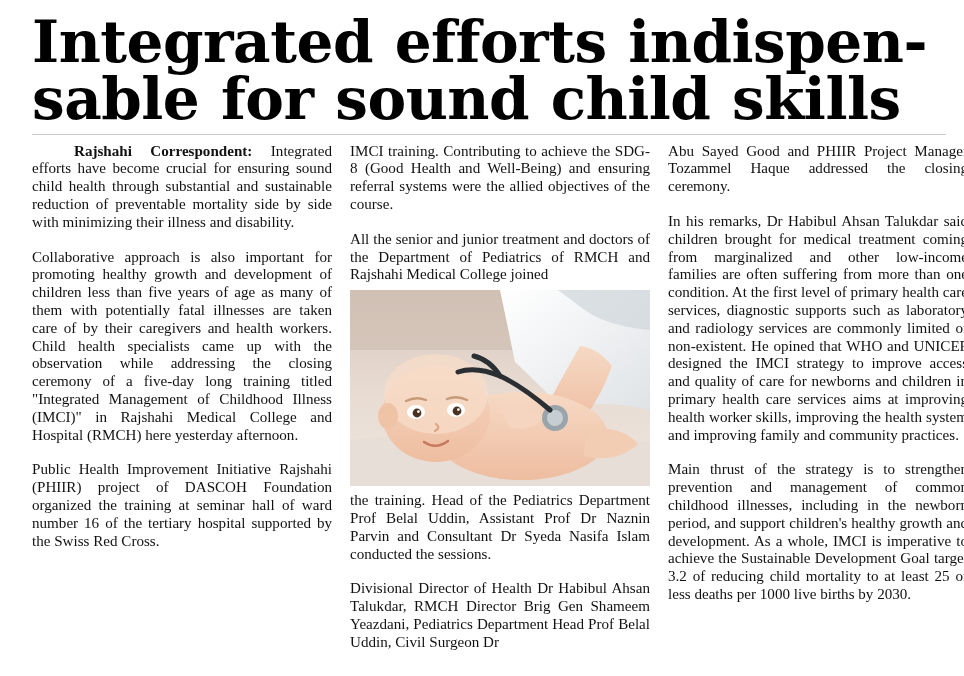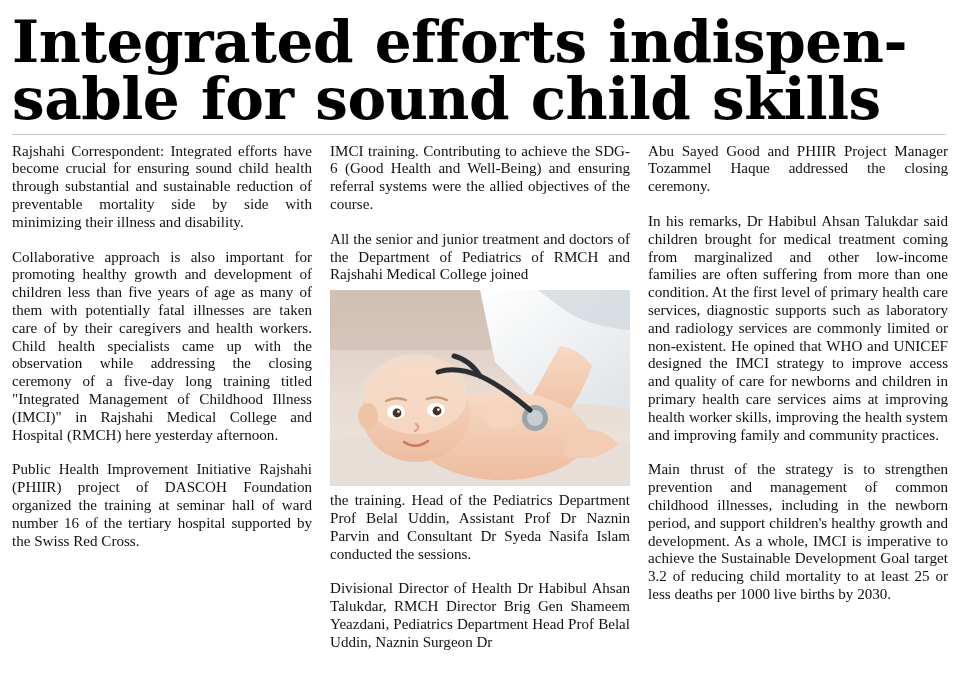--- a/index.html
+++ b/index.html
@@ -12,21 +12,21 @@
     height: 676px;
     overflow: hidden;
     font-family: "Liberation Serif", serif;
     color: #111111;
   }
   .page {
     position: relative;
     width: 964px;
     height: 676px;
     box-sizing: border-box;
-    padding: 14px 18px 8px 12px;
+    padding: 14px 18px 8px 32px;
     background: #ffffff;
   }
   .headline {
     font-family: "DejaVu Serif", serif;
     font-weight: bold;
     font-size: 58px;
     line-height: 0.98;
     letter-spacing: -0.5px;
     color: #000000;
     margin: 0 0 6px 0;
@@ -58,21 +58,22 @@
     line-height: 1.18;
     text-align: justify;
     text-justify: inter-word;
     hyphens: auto;
     color: #111111;
   }
   .col p + p {
     margin-top: 17px;
   }
   .lede {
-    font-weight: normal;
+    font-weight: bold;
+    margin-left: 42px;
   }
   .photo {
     margin: 6px 0 6px 0;
     width: 300px;
     height: 196px;
     overflow: hidden;
     position: relative;
     background: #e9d9cf;
   }
   .photo svg {
@@ -93,21 +94,21 @@
 
   <div class="columns">
 
     <div class="col">
       <p><span class="lede">Rajshahi Correspondent:</span><span> Integrated efforts have become crucial for ensuring sound child health through substantial and sustainable reduction of preventable mortality side by side with minimizing their illness and disability.</span></p>
       <p>Collaborative approach is also important for promoting healthy growth and development of children less than five years of age as many of them with potentially fatal illnesses are taken care of by their caregivers and health workers. Child health specialists came up with the observation while addressing the closing ceremony of a five-day long training titled "Integrated Management of Childhood Illness (IMCI)" in Rajshahi Medical College and Hospital (RMCH) here yesterday afternoon.</p>
       <p>Public Health Improvement Initiative Rajshahi (PHIIR) project of DASCOH Foundation organized the training at seminar hall of ward number 16 of the tertiary hospital supported by the Swiss Red Cross.</p>
     </div>
 
     <div class="col">
-      <p>IMCI training. Contributing to achieve the SDG-6 (Good Health and Well-Being) and ensuring referral systems were the allied objectives of the course.</p>
+      <p>IMCI training. Contributing to achieve the SDG-8 (Good Health and Well-Being) and ensuring referral systems were the allied objectives of the course.</p>
       <p>All the senior and junior treatment and doctors of the Department of Pediatrics of RMCH and Rajshahi Medical College joined</p>
 
       <div class="photo">
         <svg width="300" height="196" viewBox="0 0 300 196" xmlns="http://www.w3.org/2000/svg">
           <defs>
             <linearGradient id="bg" x1="0" y1="0" x2="0" y2="1">
               <stop offset="0%" stop-color="#d9c8bd"></stop>
               <stop offset="55%" stop-color="#e8dcd3"></stop>
               <stop offset="100%" stop-color="#efe7e0"></stop>
             </linearGradient>
@@ -160,21 +161,21 @@
           <circle cx="205" cy="128" r="13" fill="#9aa4ab"></circle>
           <circle cx="205" cy="128" r="8" fill="#c7ced3"></circle>
           <path d="M200 120 Q172 96 150 86 Q126 76 108 82" stroke="#2a2f33" stroke-width="5" fill="none" stroke-linecap="round"></path>
           <path d="M150 86 Q140 70 124 66" stroke="#2a2f33" stroke-width="5" fill="none" stroke-linecap="round"></path>
 
           <rect x="0" y="0" width="300" height="196" fill="none" stroke="#ffffff" stroke-width="0"></rect>
         </svg>
       </div>
 
       <p>the training. Head of the Pediatrics Department Prof Belal Uddin, Assistant Prof Dr Naznin Parvin and Consultant Dr Syeda Nasifa Islam conducted the sessions.</p>
-      <p>Divisional Director of Health Dr Habibul Ahsan Talukdar, RMCH Director Brig Gen Shameem Yeazdani, Pediatrics Department Head Prof Belal Uddin, Naznin Surgeon Dr</p>
+      <p>Divisional Director of Health Dr Habibul Ahsan Talukdar, RMCH Director Brig Gen Shameem Yeazdani, Pediatrics Department Head Prof Belal Uddin, Civil Surgeon Dr</p>
     </div>
 
     <div class="col">
       <p>Abu Sayed Good and PHIIR Project Manager Tozammel Haque addressed the closing ceremony.</p>
       <p>In his remarks, Dr Habibul Ahsan Talukdar said children brought for medical treatment coming from marginalized and other low-income families are often suffering from more than one condition. At the first level of primary health care services, diagnostic supports such as laboratory and radiology services are commonly limited or non-existent. He opined that WHO and UNICEF designed the IMCI strategy to improve access and quality of care for newborns and children in primary health care services aims at improving health worker skills, improving the health system and improving family and community practices.</p>
       <p>Main thrust of the strategy is to strengthen prevention and management of common childhood illnesses, including in the newborn period, and support children's healthy growth and development. As a whole, IMCI is imperative to achieve the Sustainable Development Goal target 3.2 of reducing child mortality to at least 25 or less deaths per 1000 live births by 2030.</p>
     </div>
 
   </div>
 </div>

